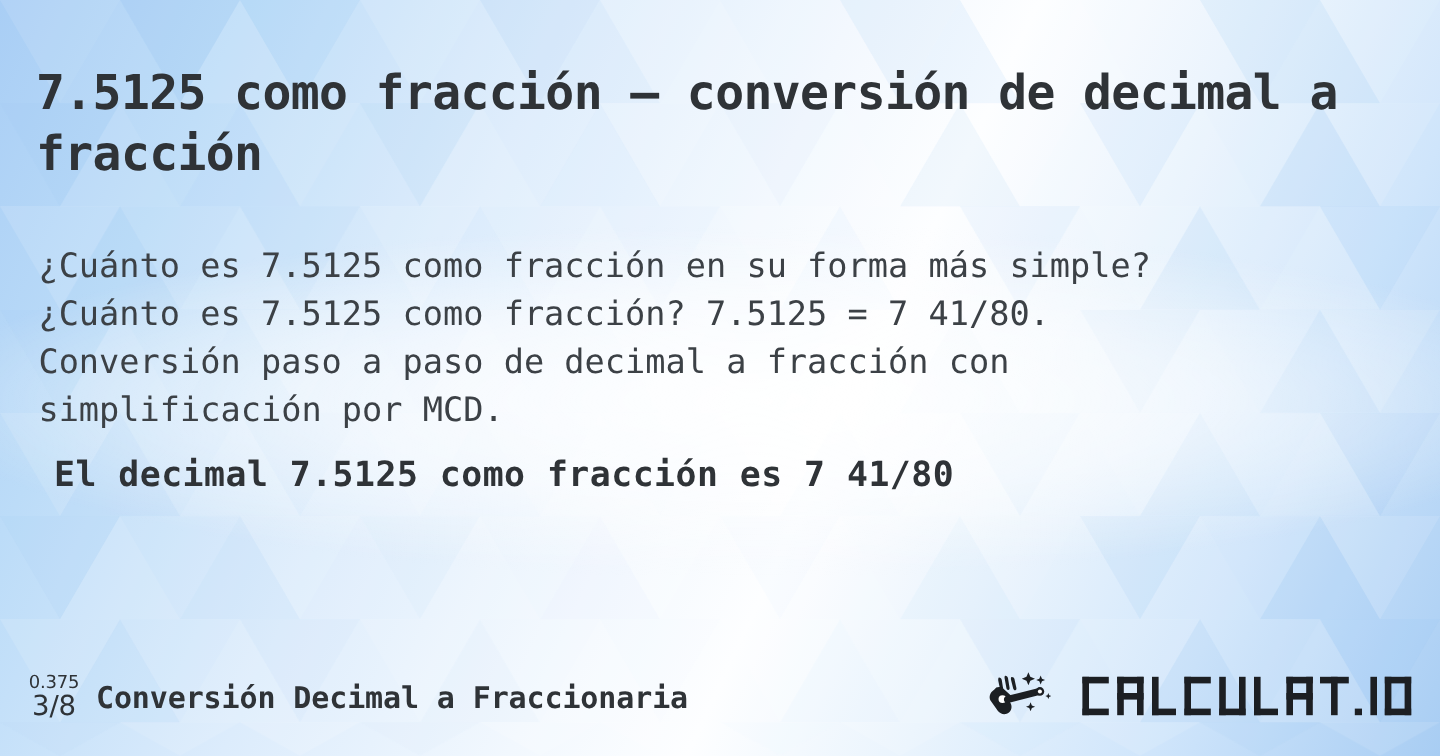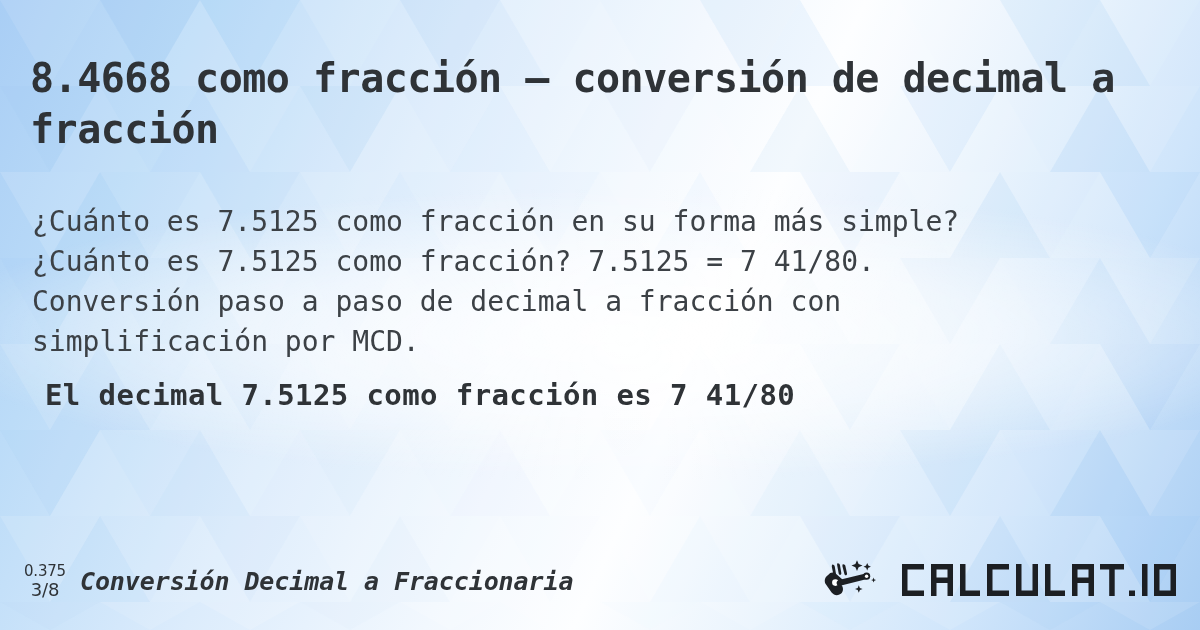--- a/index.html
+++ b/index.html
@@ -129,31 +129,30 @@
     margin-top: 1px;
   }
   .frac-badge .dec {
     display: block;
     font-size: 15px;
     letter-spacing: -0.2px;
     text-align: center;
   }
   .frac-badge .fra {
     display: block;
-    font-size: 18px;
+    font-size: 23px;
     letter-spacing: -0.2px;
   }
 
   .footer-title {
     font-size: 25px;
     font-weight: 700;
     color: #2f3337;
     letter-spacing: -0.1px;
     white-space: nowrap;
-    font-style: italic;
   }
 
   .footer-right {
     position: absolute;
     right: 22px;
     bottom: 1px;
     display: flex;
     align-items: center;
     height: 46px;
   }
@@ -354,21 +353,21 @@
       <polygon points="900,602 1000,602 950,630" fill="#ffffff" opacity="0.22"></polygon>
       <polygon points="1000,602 1100,602 1050,630" fill="#a6cdf3" opacity="0.22"></polygon>
       <polygon points="1100,602 1200,602 1150,630" fill="#ffffff" opacity="0.20"></polygon>
     </g>
   </svg>
 
   <div class="center-wash"></div>
 
   <div class="content">
 
-    <h1 class="headline">8.4668 como fracción – conversión de decimal a fracción</h1>
+    <h1 class="headline">7.5125 como fracción – conversión de decimal a fracción</h1>
 
     <p class="description">¿Cuánto es 7.5125 como fracción en su forma más simple?
 ¿Cuánto es 7.5125 como fracción? 7.5125 = 7 41/80.
 Conversión paso a paso de decimal a fracción con
 simplificación por MCD.</p>
 
     <p class="answer">El decimal 7.5125 como fracción es 7 41/80</p>
 
     <div class="footer">
 

